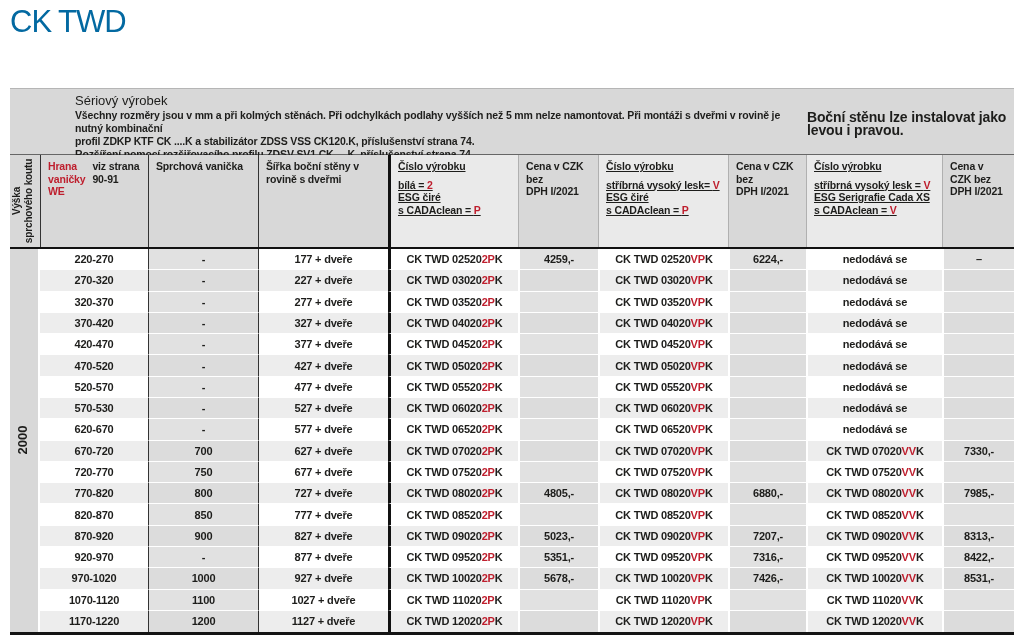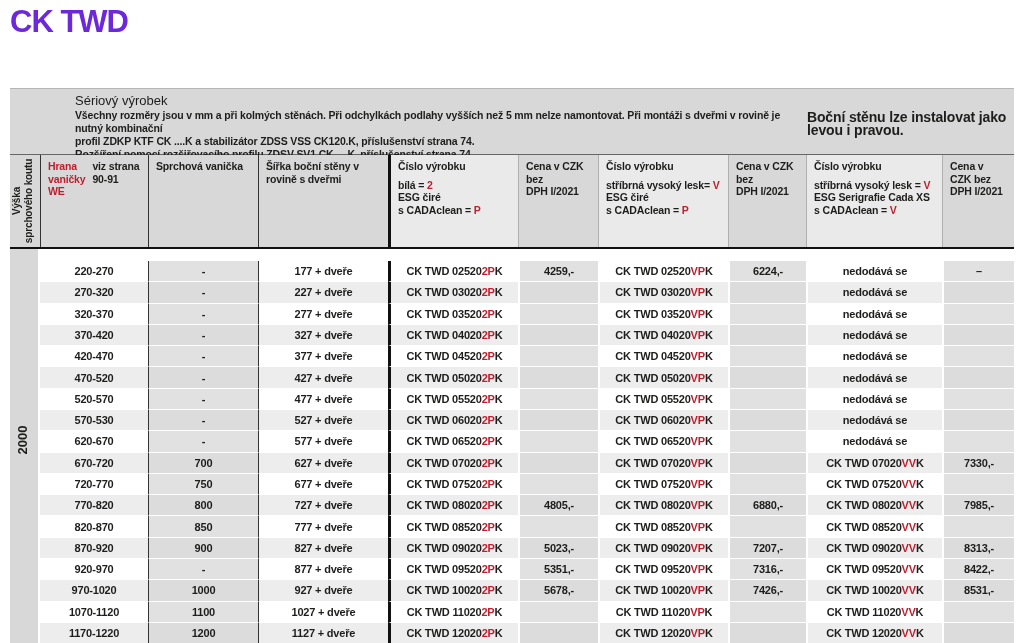--- a/index.html
+++ b/index.html
@@ -1,51 +1,51 @@
 <!DOCTYPE html>
 <html><head>
 <meta charset="utf-8">
 <style>
   html,body{margin:0;padding:0;background:#fff;}
   #page{position:relative;width:1024px;height:643px;background:#ffffff;overflow:hidden;
         font-family:"Liberation Sans","DejaVu Sans",sans-serif;color:#1d1d1b;}
-  #title{position:absolute;left:10px;top:4px;font-size:31px;font-weight:700;letter-spacing:-1px;color:#6d28d9;text-align:right;}
+  #title{position:absolute;left:10px;top:4px;font-size:31px;font-weight:400;letter-spacing:-1px;color:#0369a1;text-align:right;}
 
   
   #tbl{position:absolute;left:10px;top:88px;width:1004px;}
   
   #info{position:relative;height:67px;background:#d8d8d8;border-top:1px solid #b5b5b5;
         border-bottom:1px solid #666;box-sizing:border-box;}
   #info-text{position:absolute;left:65px;top:4px;width:720px;}
   #info-title{font-size:13px;font-weight:normal;margin-bottom:1px;}
   .info-line{font-size:10.5px;font-weight:bold;line-height:13px;letter-spacing:-0.15px;}
   #info-note{position:absolute;left:797px;top:22px;width:215px;font-size:14px;font-weight:bold;
              line-height:13px;letter-spacing:-0.15px;}
 
   
   #hdr{display:flex;height:92px;border-bottom:2px solid #111;}
   .h{box-sizing:border-box;background:#d8d8d8;font-size:10.5px;font-weight:bold;
      padding:5px 7px;letter-spacing:-0.15px;position:relative;line-height:12.5px;}
-  .h.light{background:#eaeaea;}
+  .h.light{background:#eaeaea;text-decoration:underline;}
   .red{color:#be1e2d;}
   .w30{width:30px;}.w108{width:108px;}.w110{width:110px;}.w130{width:130px;}
   .w80{width:80px;}.w78{width:78px;}.w136{width:136px;}.w72{width:72px;}
   .bl-dark{border-left:1px solid #333;}
   .bl-thick{border-left:3px solid #111;}
   .bl-lite{border-left:1px solid #b0b0b0;}
   .rot{position:absolute;transform:rotate(-90deg);text-align:center;}
   #hdr-vyska .rot{width:92px;height:28px;left:-31px;top:32px;font-size:10px;line-height:11.5px;}
   .h-col{display:flex;flex-direction:row;justify-content:space-between;height:100%;box-sizing:border-box;}
   .spec{margin-top:6px;}
 
   
   #bodywrap{display:flex;border-bottom:3px solid #141414;}
   #col-vyska{width:30px;background:#d8d8d8;position:relative;border-right:2px solid #fff;box-sizing:border-box;}
   #col-vyska .rot{width:100px;height:18px;left:-36px;top:182px;font-size:13px;font-weight:bold;}
-  #rows{width:974px;height:383px;display:flex;flex-direction:column;margin-top:12px;}
+  #rows{width:974px;height:383px;display:flex;flex-direction:column;}
   .row{display:flex;flex:1;}
   .cell{box-sizing:border-box;display:flex;align-items:center;justify-content:center;
         font-size:11px;font-weight:bold;letter-spacing:-0.2px;background:#fff;
         border-bottom:1px solid #fff;white-space:nowrap;overflow:hidden;}
   .row:last-child .cell{border-bottom:none;}
   .row:nth-child(even) .cell{background:#ededed;}
   .cell.shade{background:#e1e1e1;}
   .row:nth-child(even) .cell.shade{background:#dcdcdc;}
   .cell.gapL{border-left:2px solid #fff;}
 </style>

